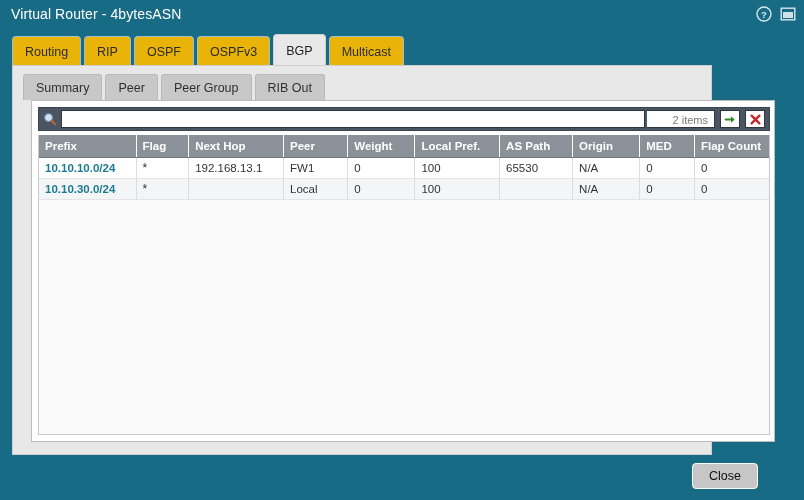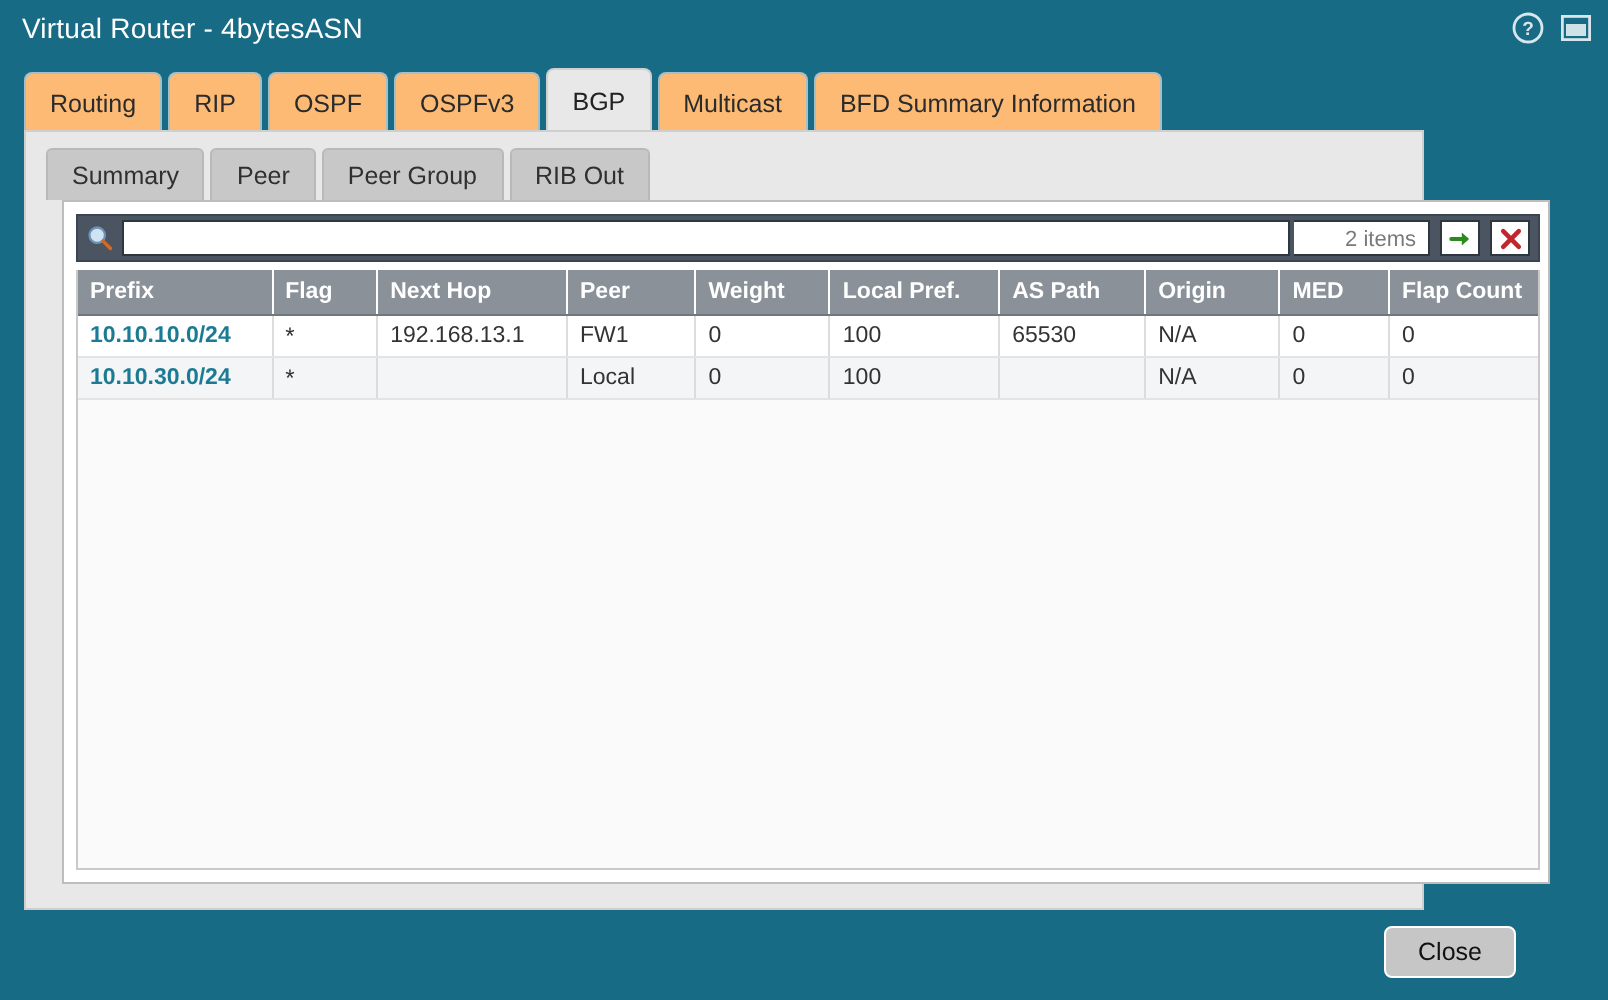--- a/index.html
+++ b/index.html
@@ -43,21 +43,21 @@
 
   
   #tabstrip {
     position: absolute; top: 34px; left: 12px;
     display: flex; align-items: flex-end; gap: 3px;
     height: 32px;
   }
   .ptab {
     height: 30px; line-height: 30px;
     padding: 0 12px;
-    background: #fdba74;
+    background: #eab308;
     color: #2b2b2b;
     font-size: 12.5px;
     border-radius: 4px 4px 0 0;
     cursor: pointer;
     white-space: nowrap;
     border: 1px solid #a3bfcb;
     border-bottom: none;
   }
   .ptab.active {
     background: #e8e8e8;
@@ -248,21 +248,20 @@
     </div>
   </div>
 
   <div id="tabstrip">
     <div class="ptab">Routing</div>
     <div class="ptab">RIP</div>
     <div class="ptab">OSPF</div>
     <div class="ptab">OSPFv3</div>
     <div class="ptab active">BGP</div>
     <div class="ptab">Multicast</div>
-    <div class="ptab">BFD Summary Information</div>
   </div>
 
   <div id="panel">
 
     <div id="subtabs">
       <div class="stab">Summary</div>
       <div class="stab">Peer</div>
       <div class="stab">Peer Group</div>
       <div class="stab">RIB Out</div>
     </div>

